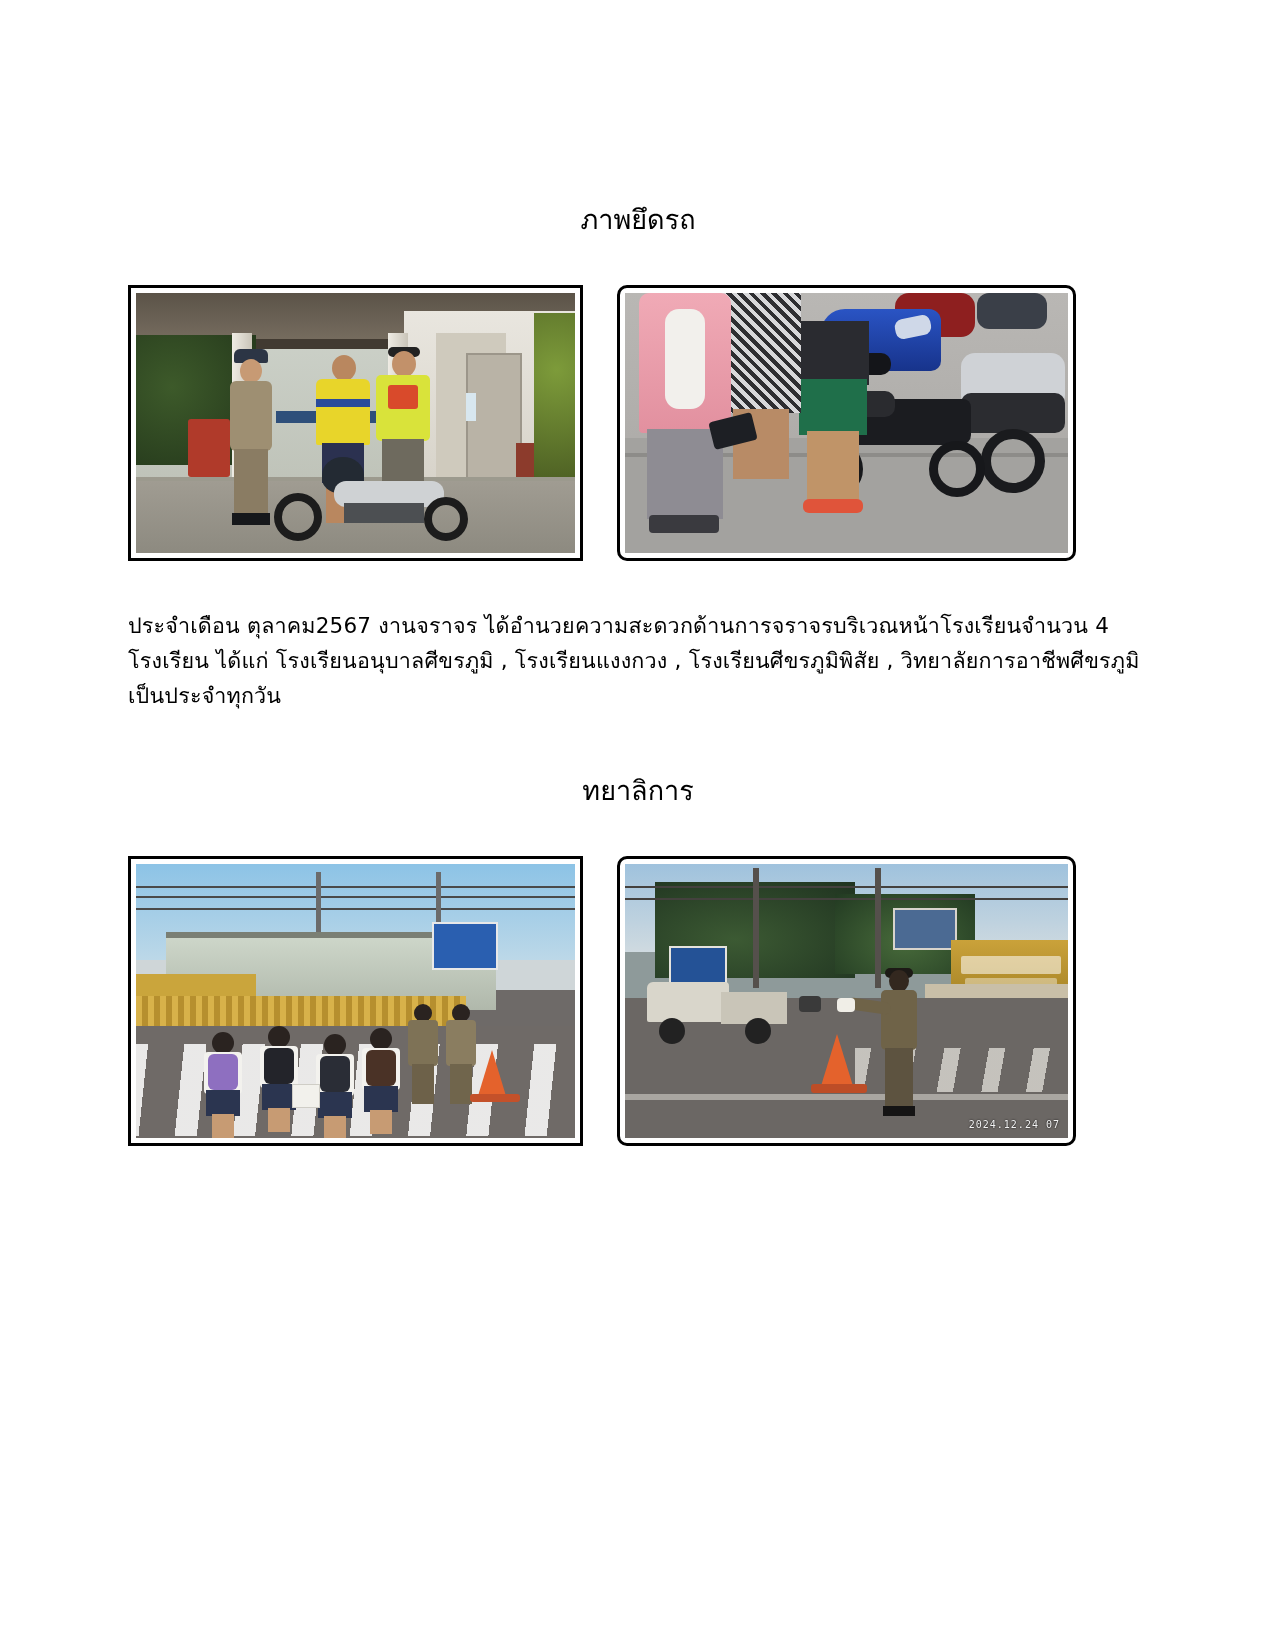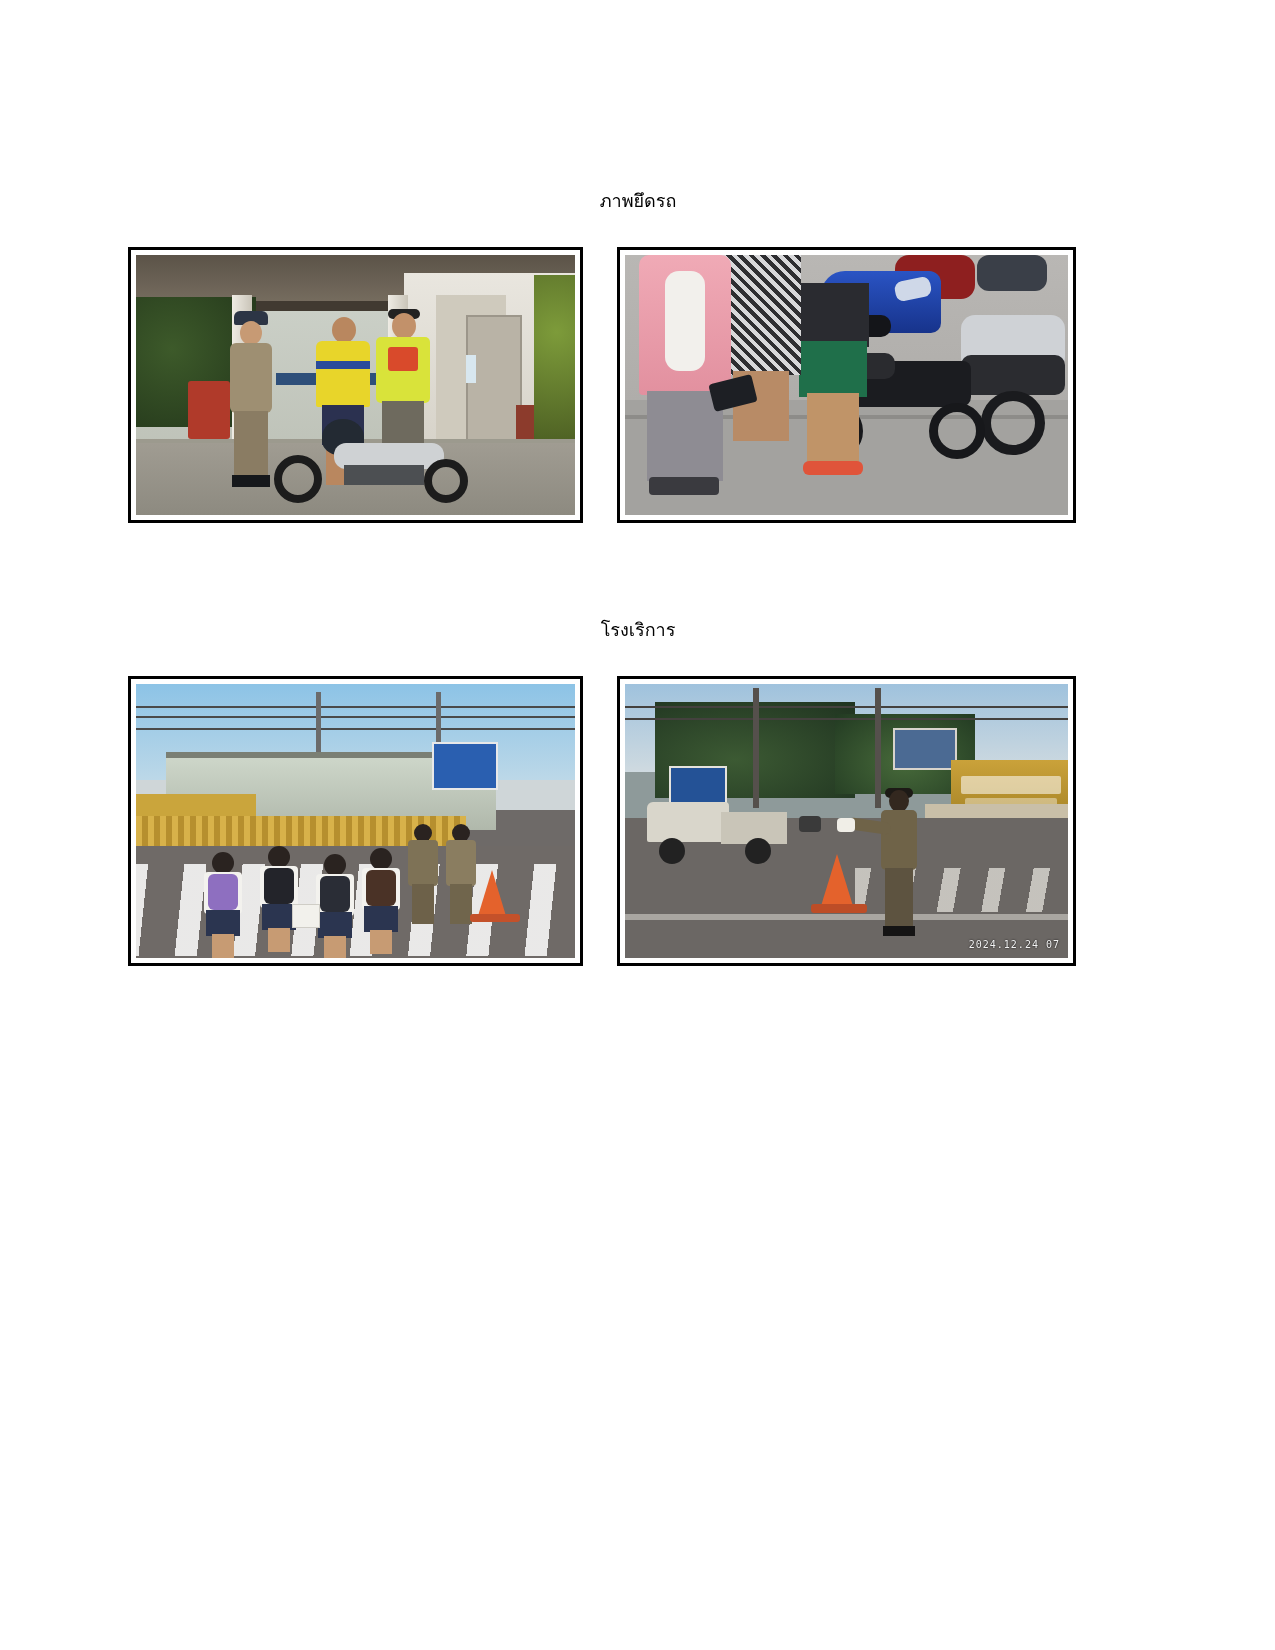--- a/index.html
+++ b/index.html
@@ -32,23 +32,23 @@
     font-size: 21.5px;
     line-height: 1.62;
     letter-spacing: 0.2px;
     margin: 0;
     color: #000;
   }
   .para-1 {
     white-space: nowrap;
   }
   .caption {
-    font-size: 18px;
+    font-size: 27px;
     text-align: center;
-    margin: 4px;
+    margin: 16px;
     color: #000;
   }
   .spacer-a { height: 42px; }
   .spacer-b { height: 28px; }
   .spacer-c { height: 48px; }
   .spacer-d { height: 40px; }
 
   .img-row {
     display: flex;
     gap: 34px;
@@ -59,21 +59,21 @@
     padding: 5px;
     background: #ffffff;
     box-sizing: border-box;
   }
   .photo {
     position: relative;
     overflow: hidden;
     display: block;
   }
   .frame-a { width: 455px; }
-  .frame-b { width: 459px; }
+  .frame-b { width: 459px; border-radius: 10px; }
   .photo-a { width: 439px; height: 260px; }
   .photo-b { width: 443px; height: 260px; }
   .photo-c { width: 439px; height: 274px; }
   .photo-d { width: 443px; height: 274px; }
 
   
   .p1 { background: linear-gradient(#cfd4cc, #b9bdb2); }
   .p1 .roof {
     position: absolute; left: 0; top: 0; width: 100%; height: 56px;
     background: linear-gradient(#5b5348, #7b7163);
@@ -385,24 +385,25 @@
           </div>
           <div class="towel"></div>
           <div class="phone"></div>
         </div>
       </div>
 
     </div>
 
     <div class="spacer-c"></div>
 
+    <p class="para">ประจำเดือน ตุลาคม2567 งานจราจร ได้อำนวยความสะดวกด้านการจราจรบริเวณหน้าโรงเรียนจำนวน 4 โรงเรียน ได้แก่ โรงเรียนอนุบาลศีขรภูมิ , โรงเรียนแงงกวง , โรงเรียนศีขรภูมิพิสัย , วิทยาลัยการอาชีพศีขรภูมิ เป็นประจำทุกวัน</p>
 
     <div class="spacer-d"></div>
 
-    <p class="caption">โรงเริการ</p>
+    <p class="caption">ทยาลิการ</p>
 
     <div class="spacer-b"></div>
 
     <div class="img-row">
 
       <div class="photo-frame frame-a">
         <div class="photo photo-c p3">
           <div class="sky"></div>
           <div class="wires">
             <div class="wire" style="top:8px;"></div>

